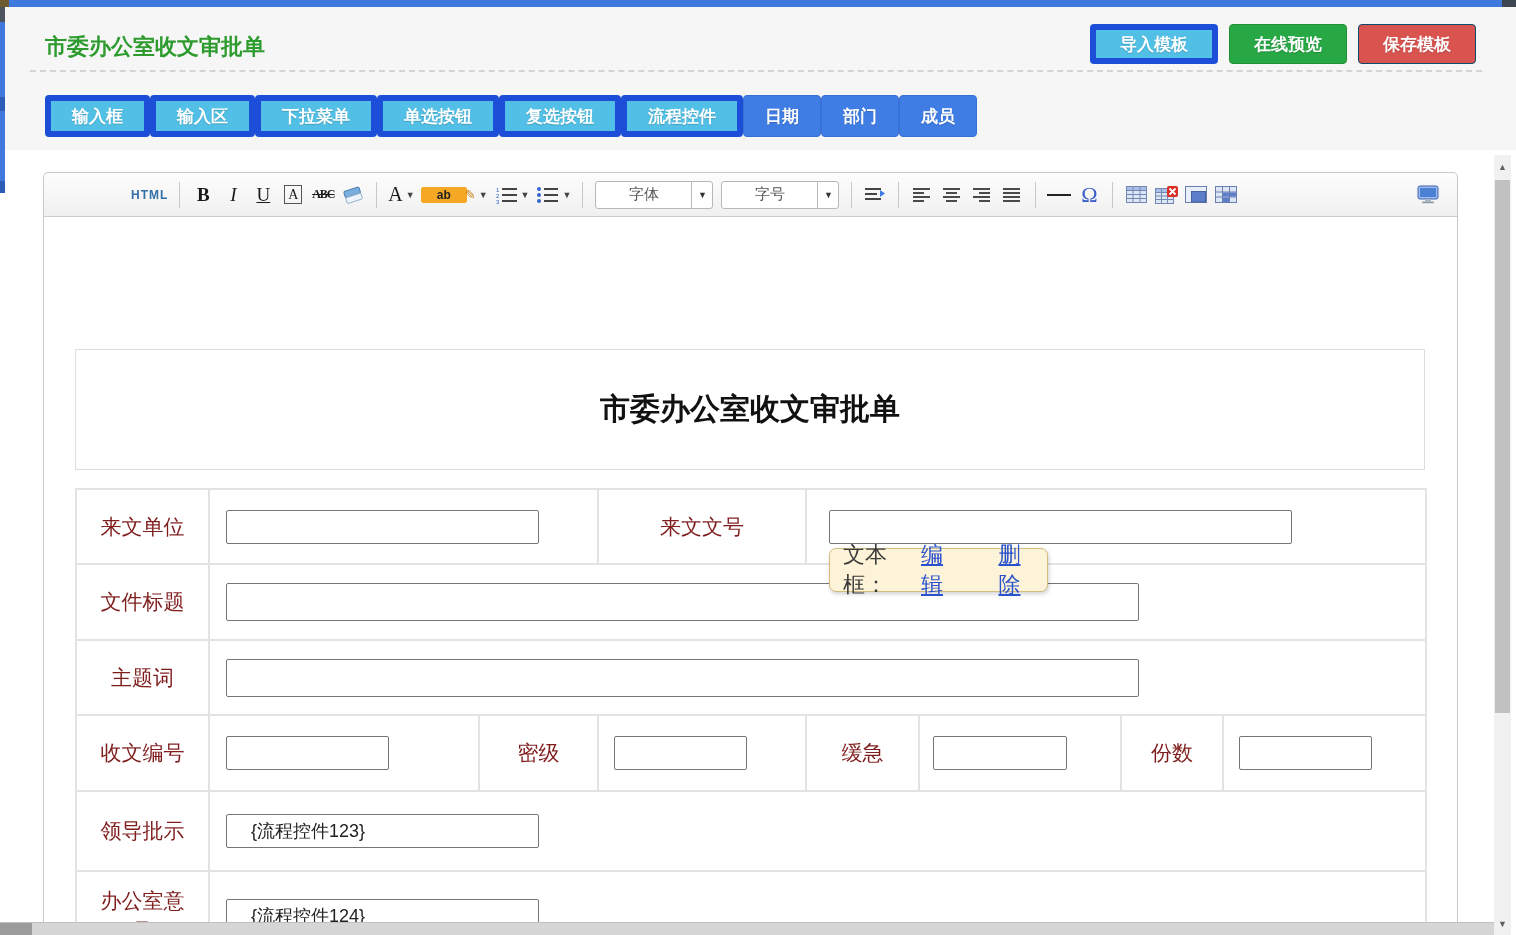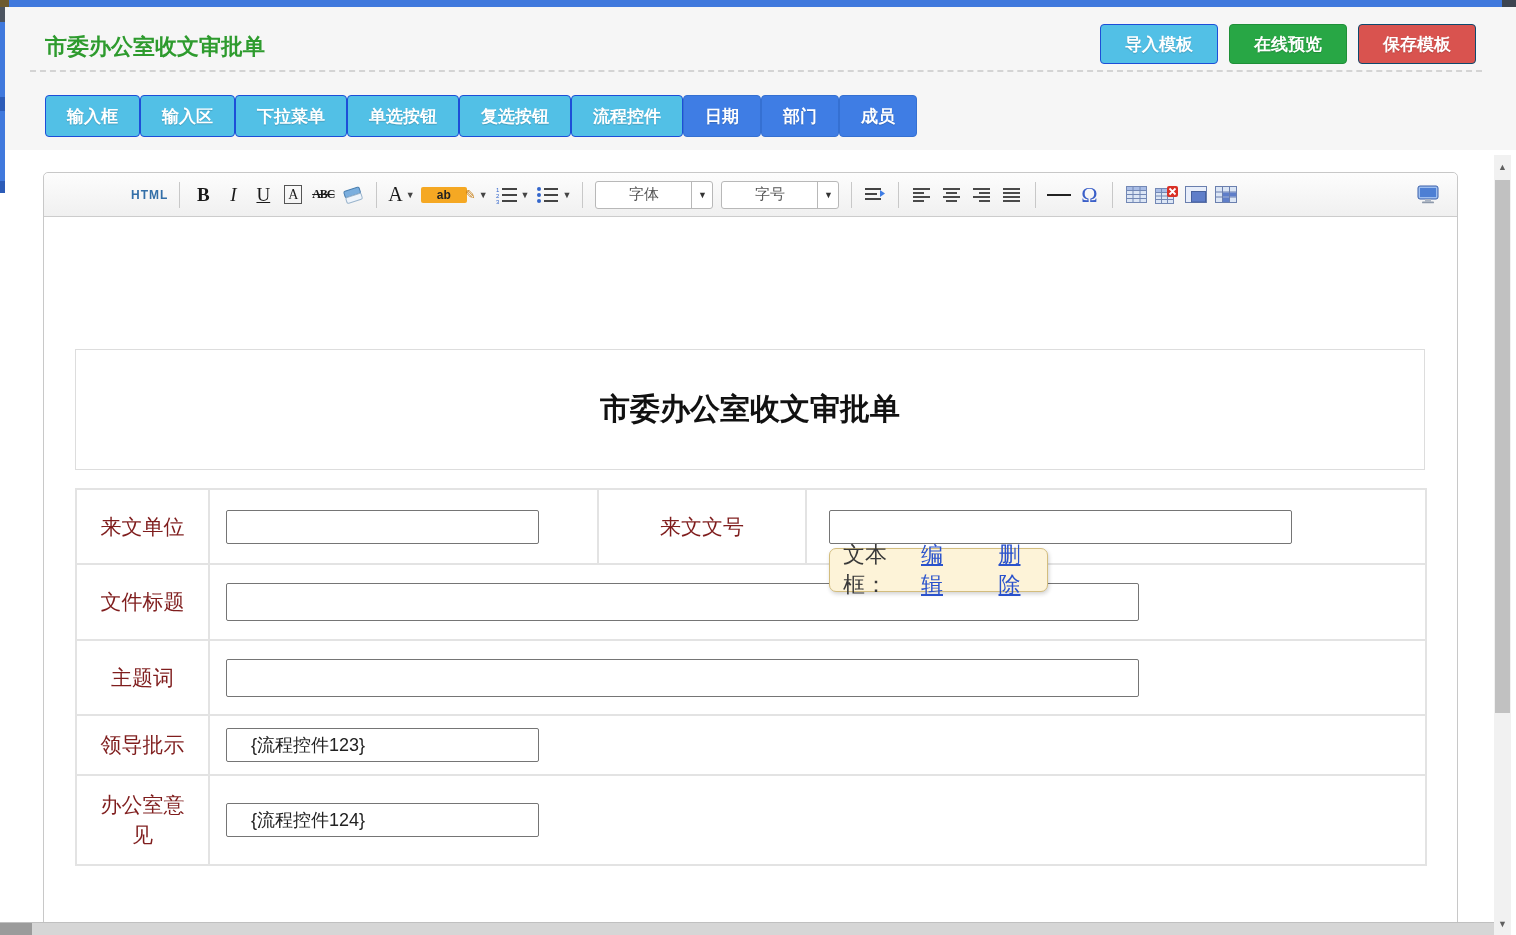--- a/index.html
+++ b/index.html
@@ -16,21 +16,21 @@
   .left-strip .tick { position:absolute; left:0; top:90px; width:5px; height:14px; background:#2c5cb8; }
   .left-strip .tail { position:absolute; left:0; bottom:0; width:5px; height:12px; background:#2c5cb8; }
 
   
   .header { position:absolute; left:0; top:7px; width:1516px; height:143px; background:#f6f6f6; }
   .page-title { position:absolute; left:45px; top:25px; font-size:22px; font-weight:bold; color:#2e9b2e; }
   .actions { position:absolute; right:40px; top:17px; display:flex; gap:11px; }
   .btn { display:inline-flex; align-items:center; justify-content:center; border-radius:4px; color:#fff;
          font-weight:bold; font-size:17px; cursor:pointer; text-shadow:0 1px 1px rgba(0,0,0,0.18); }
   .btn-action { height:40px; padding:0 24px; }
-  .btn-info    { background:#52c0e6; border:1px solid #1d4ed8; }
+  .btn-info    { background:#52c0e6; border:6px solid #1d4ed8; }
   .btn-success { background:#28a745; border:1px solid #1f9038; }
   .btn-danger  { background:#d9534f; border:1px solid #0c4a6e; }
   .btn-primary { background:#3f7de4; border:1px solid #3570d2; }
   .dashed-sep { position:absolute; left:30px; right:34px; top:63px; border-top:2px dashed #d4d4d4; }
   .controls { position:absolute; left:45px; top:88px; display:flex; }
   .btn-control { height:42px; padding:0 21px; font-size:17px; }
 
   
   .content { position:absolute; left:0; top:150px; width:1516px; height:785px; background:#fff; }
   .editor { position:absolute; left:43px; top:22px; width:1415px; height:763px; background:#fff;
@@ -342,21 +342,39 @@
             <td colspan="7">
               <input class="tin h38" style="margin-left: 16px; width: 913px;" value="">
             </td>
           </tr>
           <tr style="height:75px">
             <td class="lbl">主题词</td>
             <td colspan="7">
               <input class="tin h38" style="margin-left: 16px; width: 913px;" value="">
             </td>
           </tr>
-          <tr style="height:60px">
+          <tr style="height:76px">
+            <td class="lbl">收文编号</td>
+            <td>
+              <input class="tin" style="margin-left: 16px; width: 163px;" value="">
+            </td>
+            <td class="lbl">密级</td>
+            <td>
+              <input class="tin" style="margin-left: 15px; width: 133px;" value="">
+            </td>
+            <td class="lbl">缓急</td>
+            <td>
+              <input class="tin" style="margin-left: 13px; width: 134px;" value="">
+            </td>
+            <td class="lbl">份数</td>
+            <td>
+              <input class="tin" style="margin-left: 15px; width: 133px;" value="">
+            </td>
+          </tr>
+          <tr style="height:80px">
             <td class="lbl">领导批示</td>
             <td colspan="7">
               <input class="tin" style="margin-left: 16px; width: 313px;" value="{流程控件123}">
             </td>
           </tr>
           <tr style="height:90px">
             <td class="lbl">
               <span class="wrap-label">办公室意见</span>
             </td>
             <td colspan="7">

